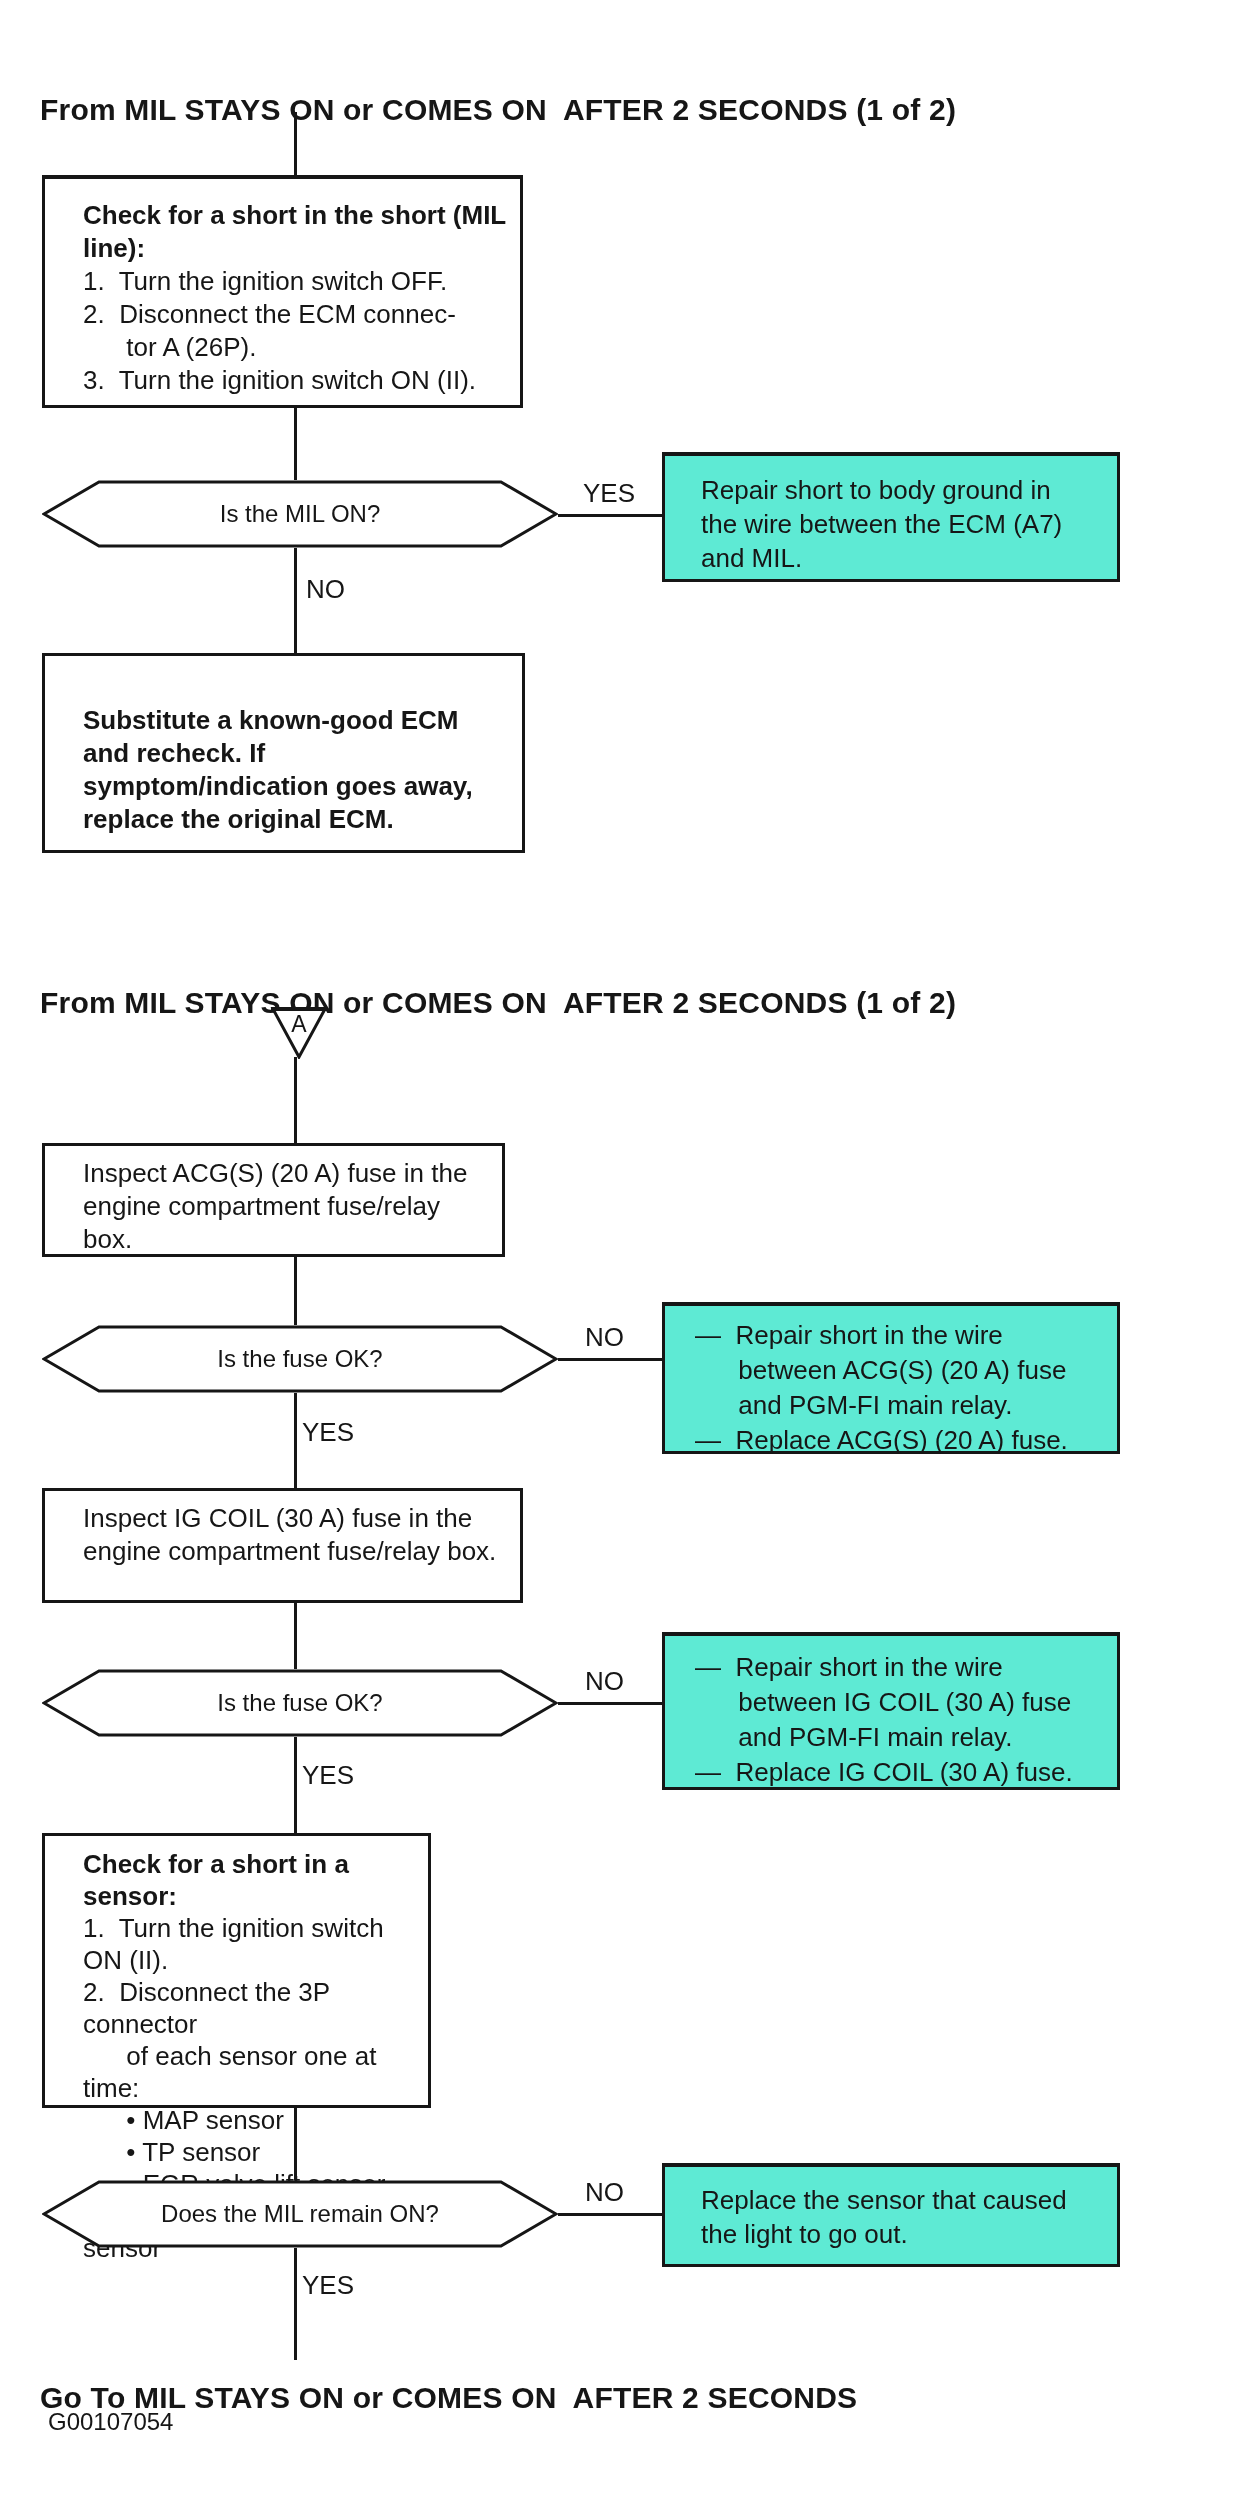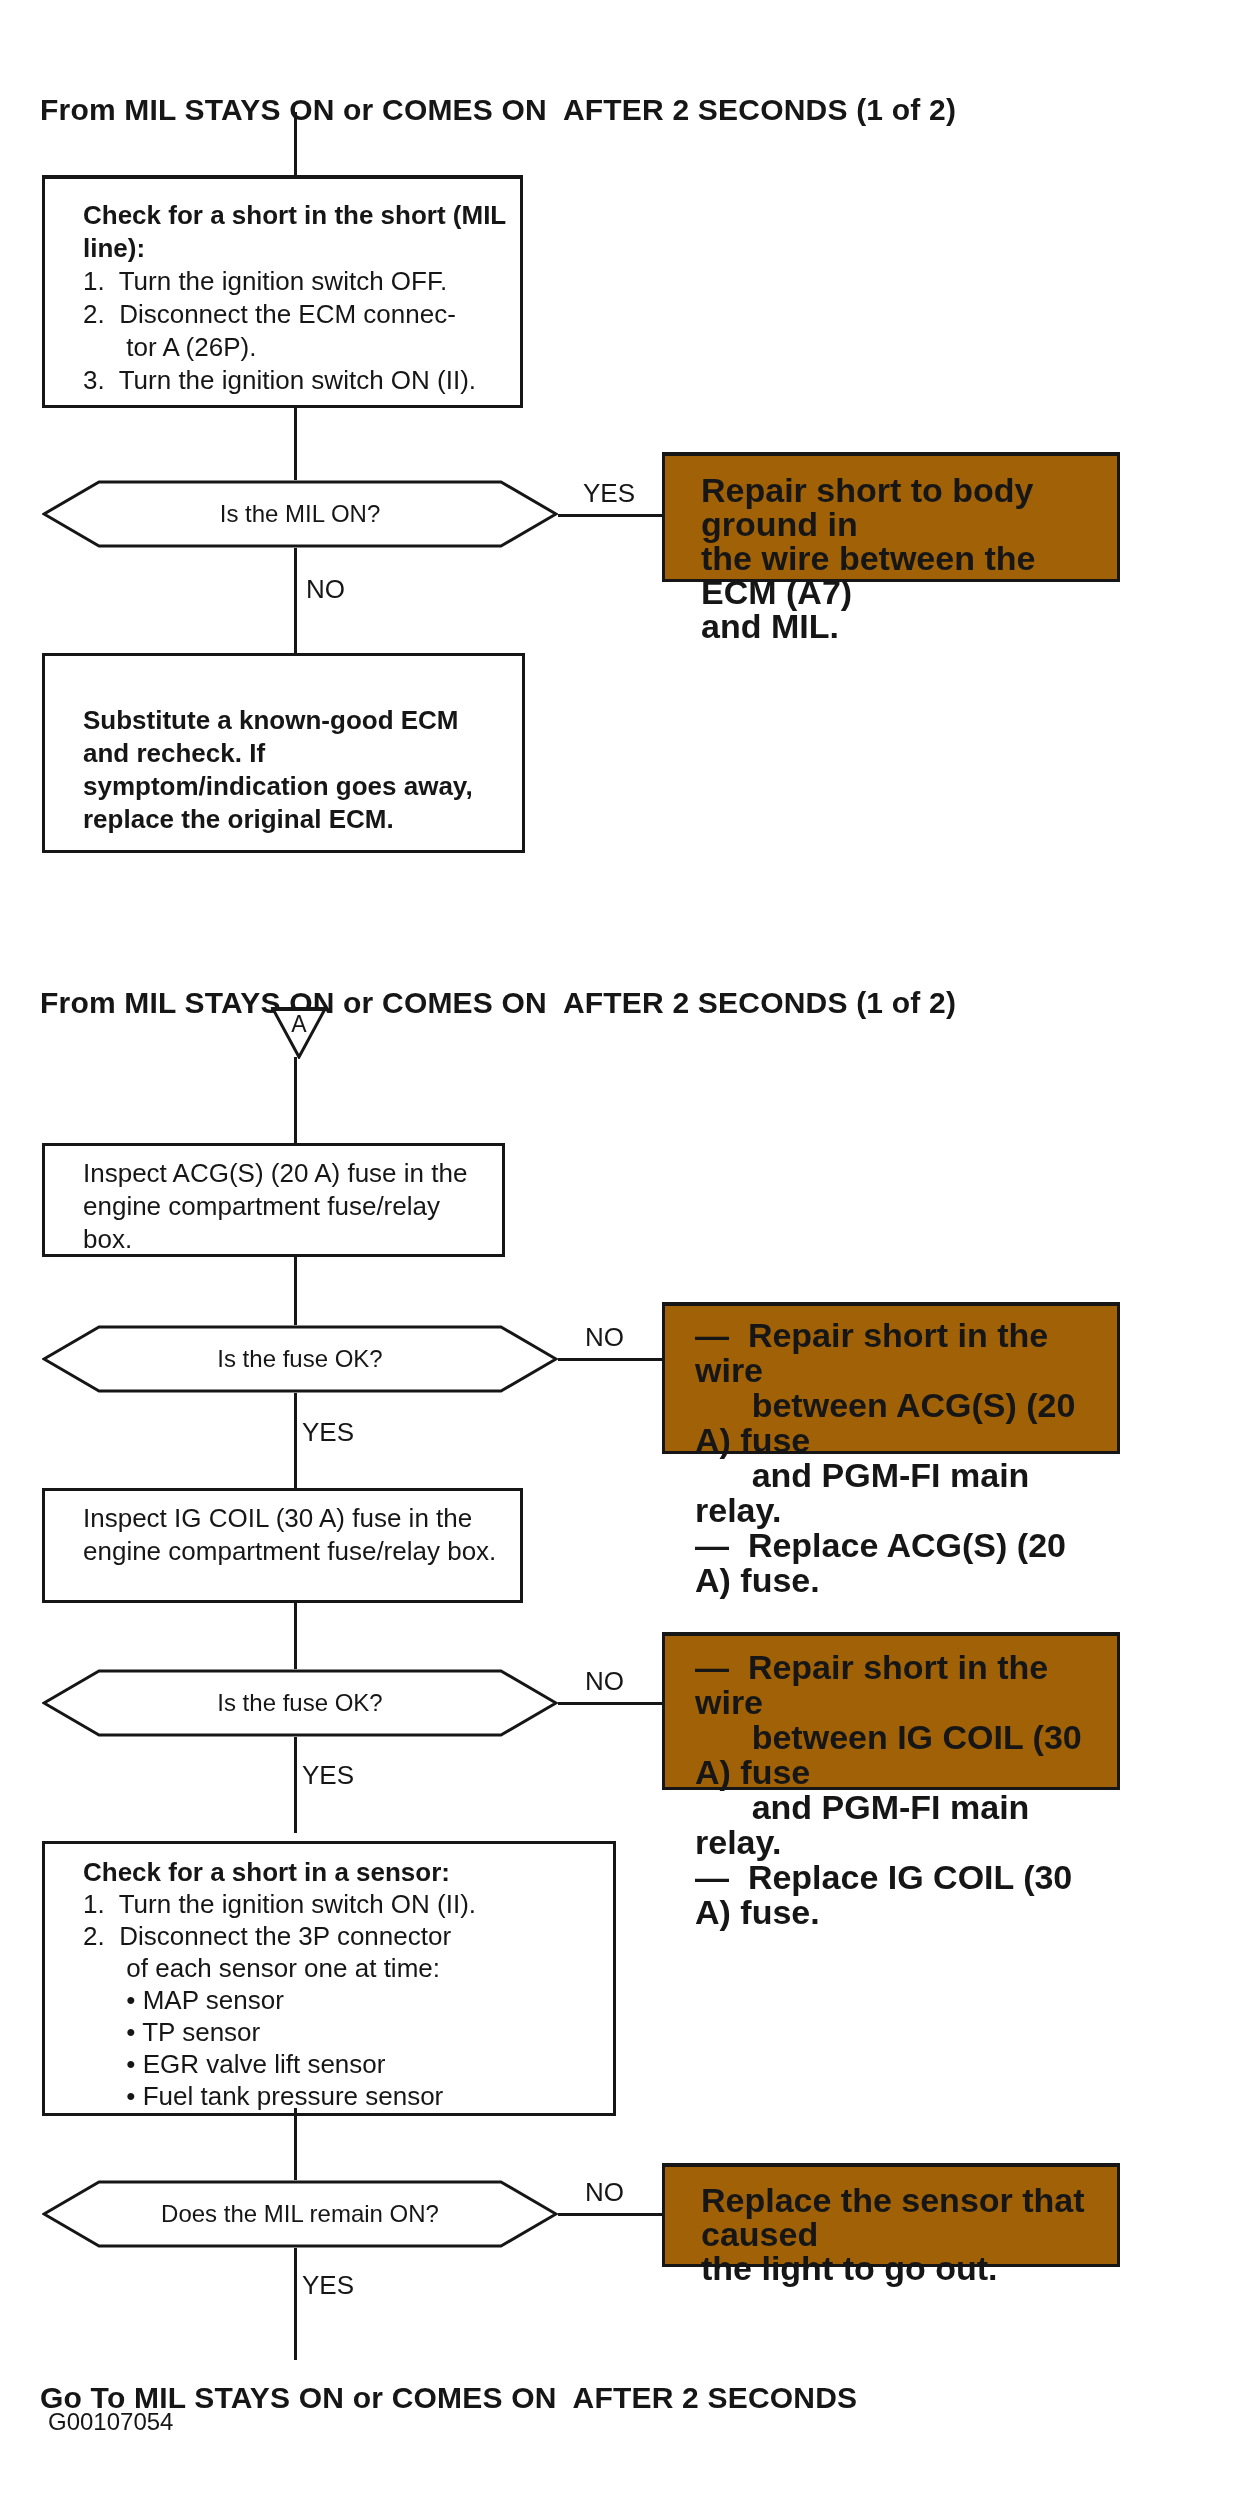--- a/index.html
+++ b/index.html
@@ -20,27 +20,27 @@
   }
   .pbox .hd { font-weight:bold; white-space:pre-wrap; }
   .pbox .bd { font-weight:normal; white-space:pre-wrap; }
   .pbox.boldbox { font-weight:bold; }
 
   
   #box-check   { left:42px;  top:175px;  width:481px; height:233px; padding:20px 12px 0 38px; border-top-width:4px; }
   #box-sub     { left:42px;  top:653px;  width:483px; height:200px; padding:48px 12px 0 38px; }
   #box-acg     { left:42px;  top:1143px; width:463px; height:114px; padding:11px 12px 0 38px; }
   #box-ig      { left:42px;  top:1488px; width:481px; height:115px; padding:11px 12px 0 38px; }
-  #box-sensor  { left:42px;  top:1833px; width:574px; height:275px; padding:12px 0 0 38px; line-height:32px;margin-top:8px; }
+  #box-sensor  { left:42px;  top:1833px; width:389px; height:275px; padding:12px 0 0 38px; line-height:32px; }
 
   
   .rbox {
     position:absolute; left:662px; width:458px;
-    border:3px solid #161616; border-top-width:4px; background:#a16207;
-    font-size:34px; line-height:35px; font-weight:bold; white-space:pre-wrap;
+    border:3px solid #161616; border-top-width:4px; background:#5eead4;
+    font-size:26px; line-height:35px; font-weight:normal; white-space:pre-wrap;
   }
   #rbox-mil    { top:452px;  height:130px; padding:17px 10px 0 36px; line-height:34px; }
   #rbox-acg    { top:1302px; height:152px; padding:12px 8px 0 30px; }
   #rbox-ig     { top:1632px; height:158px; padding:14px 8px 0 30px; }
   #rbox-sensor { top:2163px; height:104px; padding:16px 10px 0 36px; line-height:34px; }
 
   
   .hex { position:absolute; left:42px; width:516px; height:68px; }
   .hex svg { position:absolute; left:0; top:0; }
   .hex .q {

